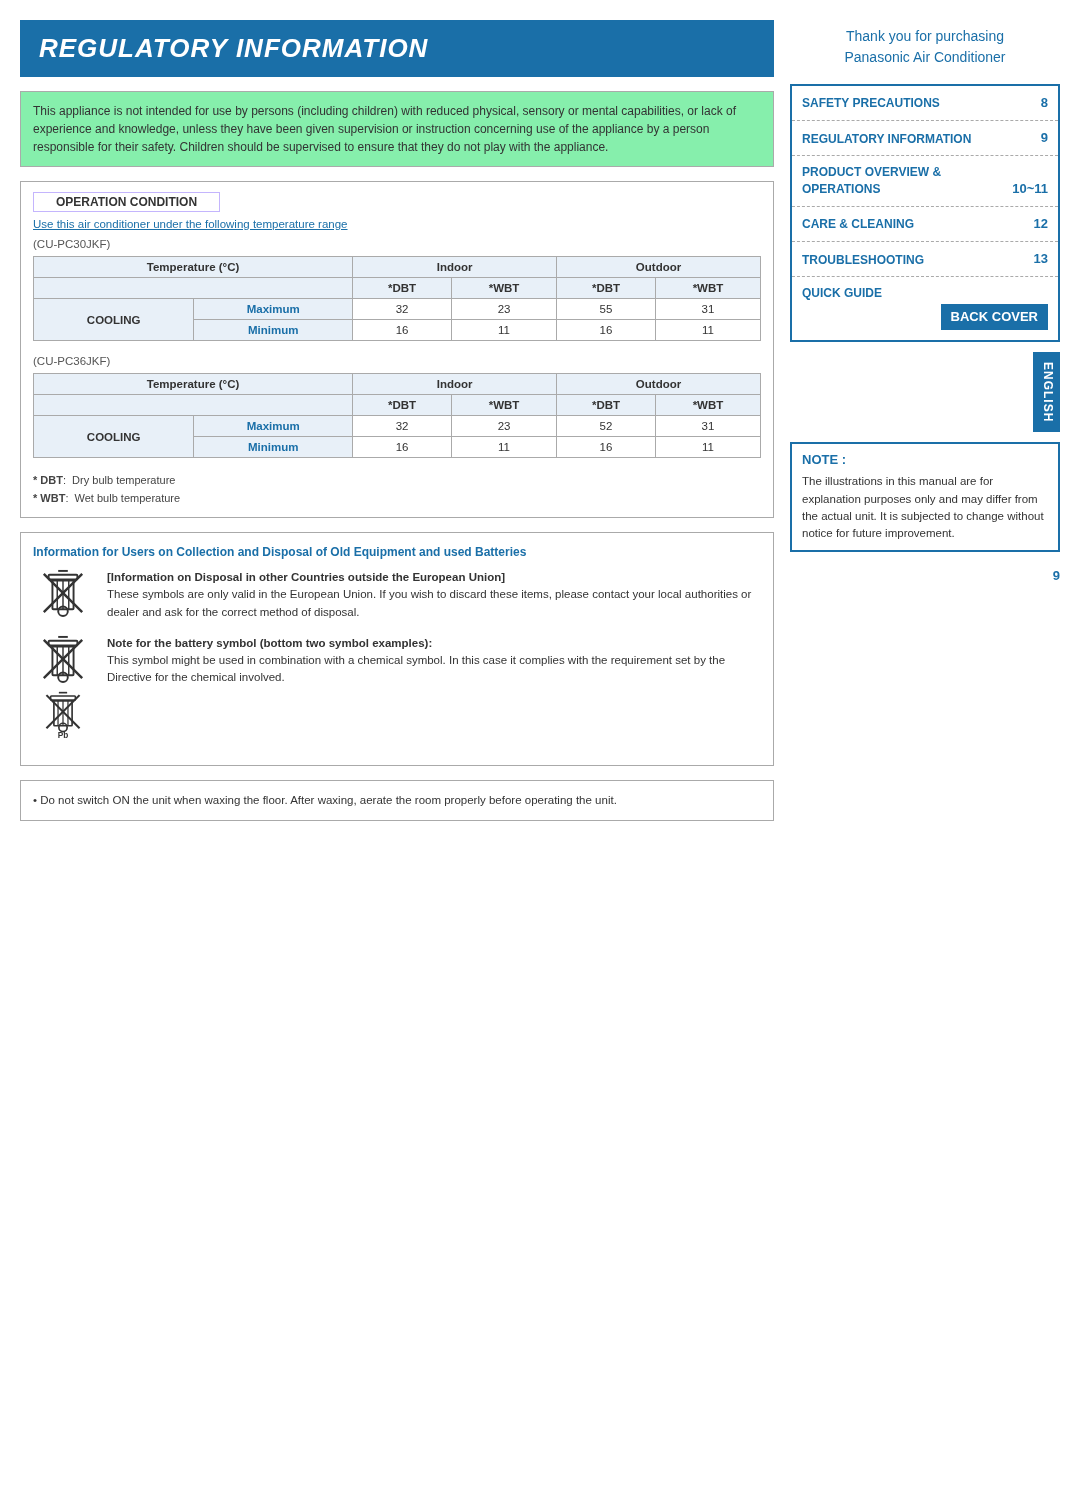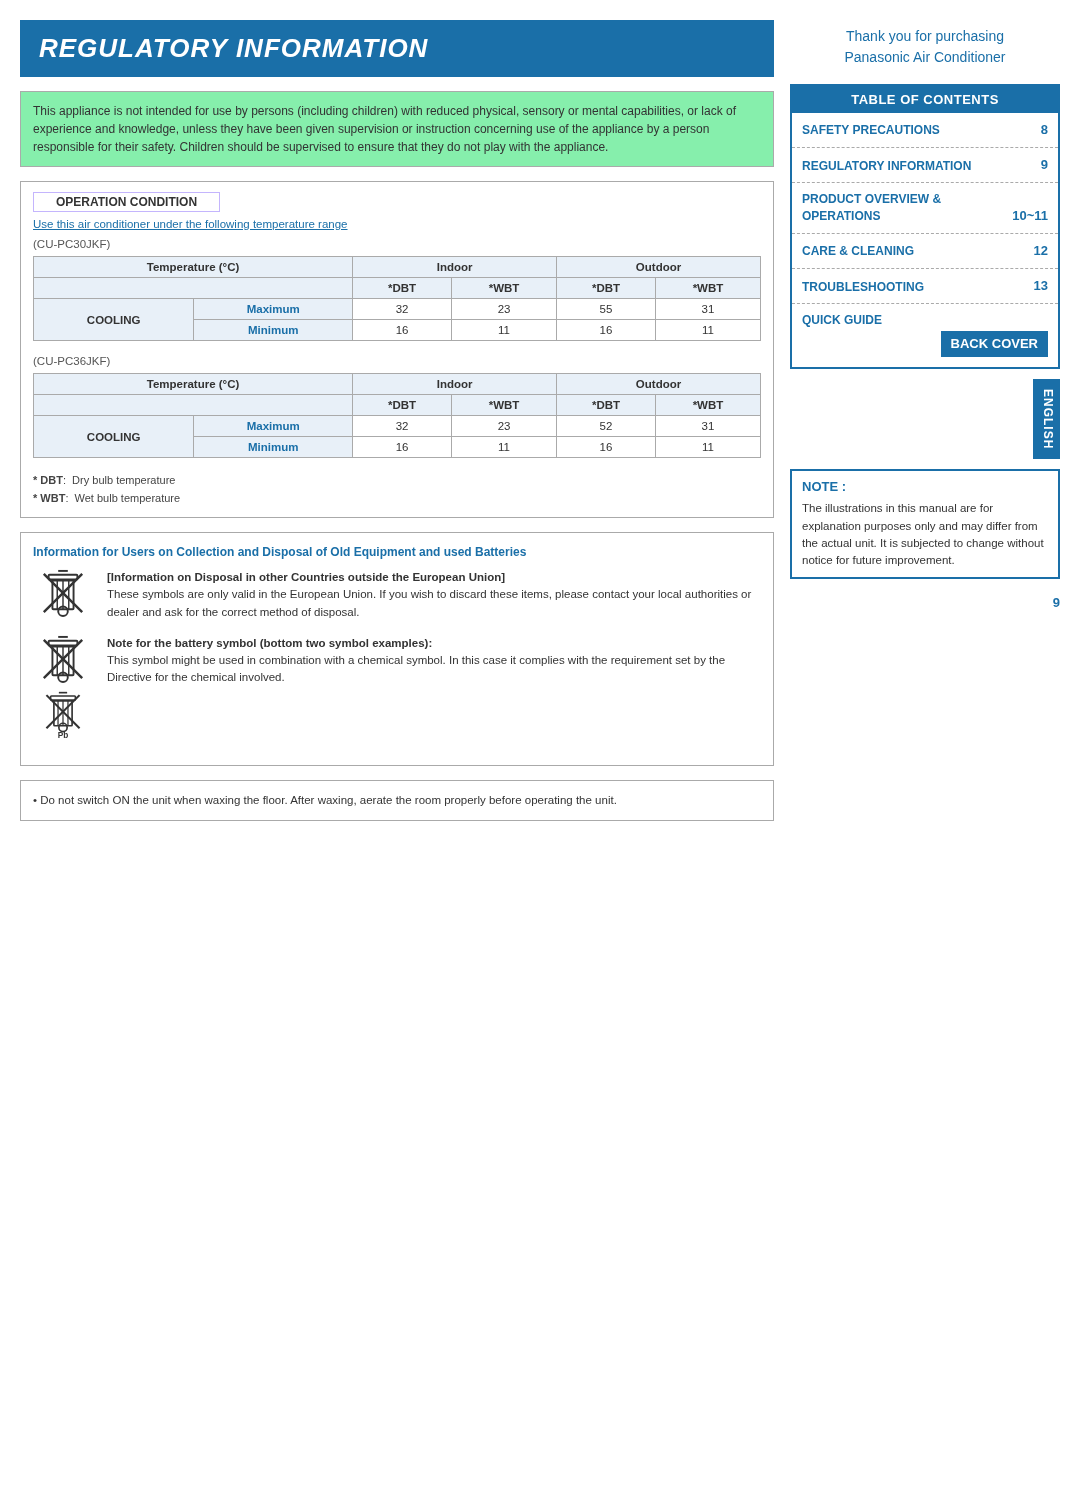--- a/index.html
+++ b/index.html
@@ -445,21 +445,20 @@
 
   </div>
 
   <div class="right-col">
 
     <div class="thank-you-text">
       Thank you for purchasing<br>Panasonic Air Conditioner
     </div>
 
     <div class="toc-box">
-      <div class="toc-header">TABLE OF CONTENTS</div>
 
       <div class="toc-item">
         <span class="toc-item-label">SAFETY PRECAUTIONS</span>
         <span class="toc-page">8</span>
       </div>
 
       <div class="toc-item">
         <span class="toc-item-label">REGULATORY INFORMATION</span>
         <span class="toc-page">9</span>
       </div>

